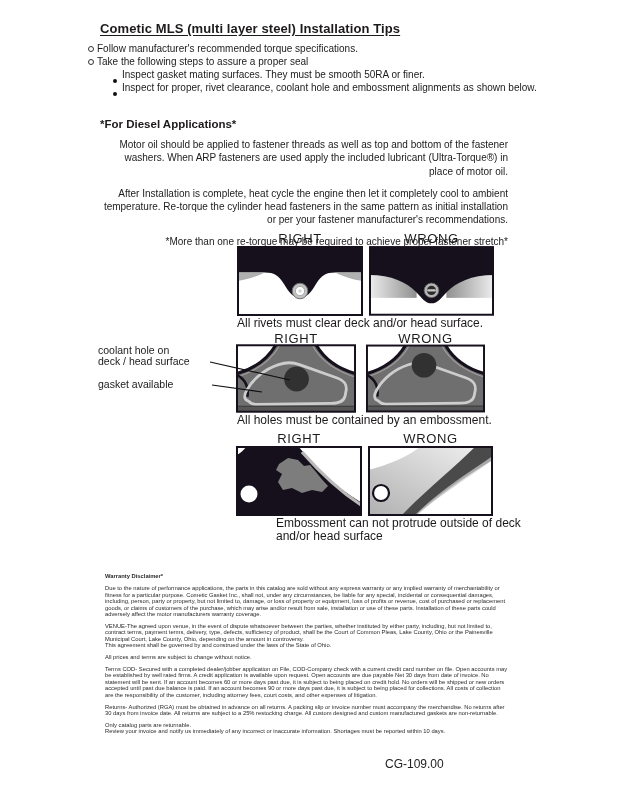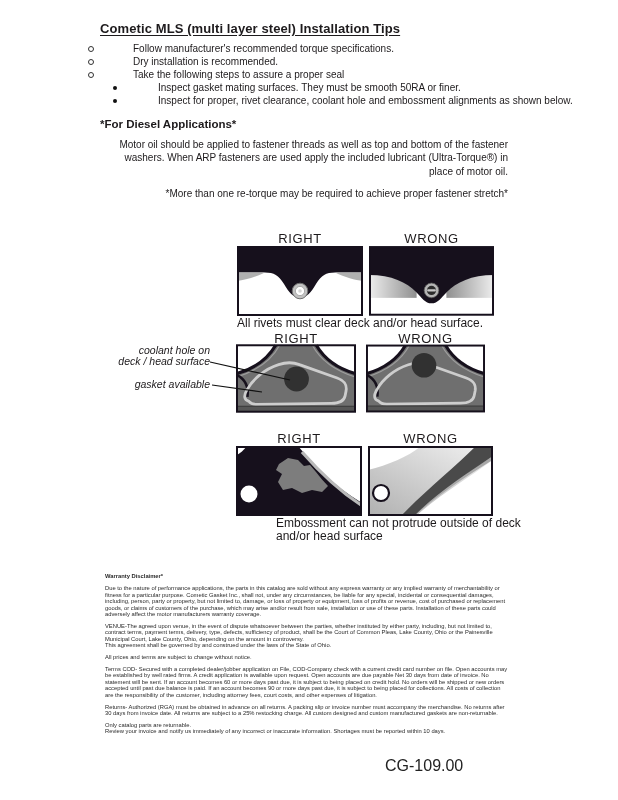--- a/index.html
+++ b/index.html
@@ -11,74 +11,71 @@
   html,body{background:#ffffff;}
   .page{
     position:relative;width:618px;height:800px;background:var(--paper);
     font-family:"Liberation Sans", sans-serif;color:var(--text);overflow:hidden;
   }
   .title{
     position:absolute;left:100px;top:21px;font-size:13px;font-weight:bold;
     text-decoration:underline;text-underline-offset:2px;letter-spacing:.1px;
   }
   .bullets{position:absolute;left:88px;top:42px;width:430px;font-size:10px;}
-  .b-row{display:flex;line-height:13px;white-space:nowrap;gap:36px;}
-  .b-row.sub{margin-left:25px;}
+  .b-row{display:flex;line-height:13px;white-space:nowrap;}
+  .b-row.sub{margin-left:25px;align-items:center;}
   .mk{flex:0 0 9px;position:relative;}
   .mk.ring::before{content:"";position:absolute;left:0;top:4px;width:4px;height:4px;
     border:1px solid #333;border-radius:50%;}
   .mk.dot::before{content:"";position:absolute;left:0;top:4.5px;width:4px;height:4px;
     background:#111;border-radius:50%;}
   .diesel{position:absolute;left:100px;top:118px;width:408px;font-size:10px;line-height:13.2px;}
   .diesel h2{font-size:11.5px;font-weight:bold;margin-bottom:7px;}
   .diesel p{margin-bottom:9px;text-align:right;}
   .dg-head{position:absolute;font-size:13px;font-weight:400;letter-spacing:.6px;text-align:center;}
   .panel{position:absolute;}
   .panel svg{display:block;width:100%;height:100%;}
   .caption{position:absolute;font-size:12px;line-height:13px;}
-  .anno{position:absolute;font-size:10.5px;line-height:11px;text-align:right;width:112px;left:98px;font-style:italic;}
+  .anno{position:absolute;font-size:10.5px;line-height:11px;text-align:left;width:112px;left:98px;}
   .leader{position:absolute;left:205px;top:355px;width:95px;height:45px;}
   .legal{position:absolute;left:105px;top:573px;width:404px;font-size:5.8px;line-height:6.4px;color:#2a2a2a;}
   .legal h3{font-size:5.8px;font-weight:bold;margin-bottom:6px;}
   .legal .para{margin-bottom:5.5px;}
-  .pageno{position:absolute;left:385px;top:757px;font-size:16px;color:#222;}
+  .pageno{position:absolute;left:385px;top:757px;font-size:12px;color:#222;}
 </style>
 </head>
 <body>
 
 <div class="page">
 
   <h1 class="title">Cometic MLS (multi layer steel) Installation Tips</h1>
 
   <div class="bullets">
     <div class="b-row">
       <span class="mk ring"></span>
       <span>Follow manufacturer's recommended torque specifications.</span>
     </div>
     <div class="b-row">
       <span class="mk ring"></span>
-      <span>Dry installation is recommended.</span>
-    </div>
-    <div class="b-row">
-      <span class="mk ring"></span>
       <span>Take the following steps to assure a proper seal</span>
     </div>
     <div class="b-row sub">
       <span class="mk dot"></span>
       <span>Inspect gasket mating surfaces.  They must be smooth 50RA or finer.</span>
     </div>
     <div class="b-row sub">
       <span class="mk dot"></span>
       <span>Inspect for proper, rivet clearance, coolant hole and embossment alignments as shown below.</span>
     </div>
   </div>
 
   <div class="diesel">
     <h2>*For Diesel Applications*</h2>
     <p>Motor oil should be applied to fastener threads as well as top and bottom of the fastener washers. When ARP fasteners are used apply the included lubricant (Ultra-Torque®) in place of motor oil.</p>
+    <p>After Installation is complete, heat cycle the engine then let it completely cool to ambient temperature. Re-torque the cylinder head fasteners in the same pattern as initial installation or per your fastener manufacturer's recommendations.</p>
     <p>*More than one re-torque may be required to achieve proper fastener stretch*</p>
   </div>
 
   <div class="dg-head" style="left:237px;top:231px;width:126px;">RIGHT</div>
   <div class="dg-head" style="left:369px;top:231px;width:125px;">WRONG</div>
 
   <div class="panel" style="left:237px;top:246px;width:126px;height:70px;">
     <svg viewBox="0 0 126 70">
       <rect x="0" y="0" width="126" height="70" fill="#fff"></rect>
       <path d="M0,0 H126 V26.5 H98 C89,26.5 84.5,29 79,38 C74,46.5 70,51.5 63,51.5 C56,51.5 52,46.5 47,38 C41.5,29 37,26.5 28,26.5 H0 Z" style="fill:var(--ink)"></path>
@@ -167,20 +164,21 @@
       <circle cx="59" cy="21" r="12.5" style="fill:var(--hole)"></circle>
       <rect x="1" y="1" width="119" height="67" fill="none" style="stroke:var(--ink)" stroke-width="2"></rect>
     </svg>
   </div>
 
   <svg class="leader" viewBox="0 0 95 45">
     <line x1="5" y1="7" x2="85" y2="25" stroke="#111" stroke-width="1.2"></line>
     <line x1="7" y1="30" x2="57" y2="37" stroke="#111" stroke-width="1.2"></line>
   </svg>
 
+  <div class="caption" style="left:237px;top:414px;">All holes must be contained by an embossment.</div>
 
   <div class="dg-head" style="left:236px;top:431px;width:126px;">RIGHT</div>
   <div class="dg-head" style="left:368px;top:431px;width:125px;">WRONG</div>
 
   <div class="panel" style="left:236px;top:446px;width:126px;height:70px;">
     <svg viewBox="0 0 126 70">
       <rect x="0" y="0" width="126" height="70" fill="#fff"></rect>
       <path d="M0,0 H62 C76,17 96,39 126,57 V70 H0 Z" style="fill:var(--ink)"></path>
       <path d="M66,6 C80,22 99,42 125,59" fill="none" stroke="#b9b9b9" stroke-width="3.2"></path>
       <path d="M43,18 L52,12 L62,14 L68,20 L74,19 L80,26 C84,31 88,36 92,40 L86,46 L76,44 L66,47 L56,42 L47,44 L42,36 L46,28 L40,24 Z" fill="#7d7d7d"></path>

